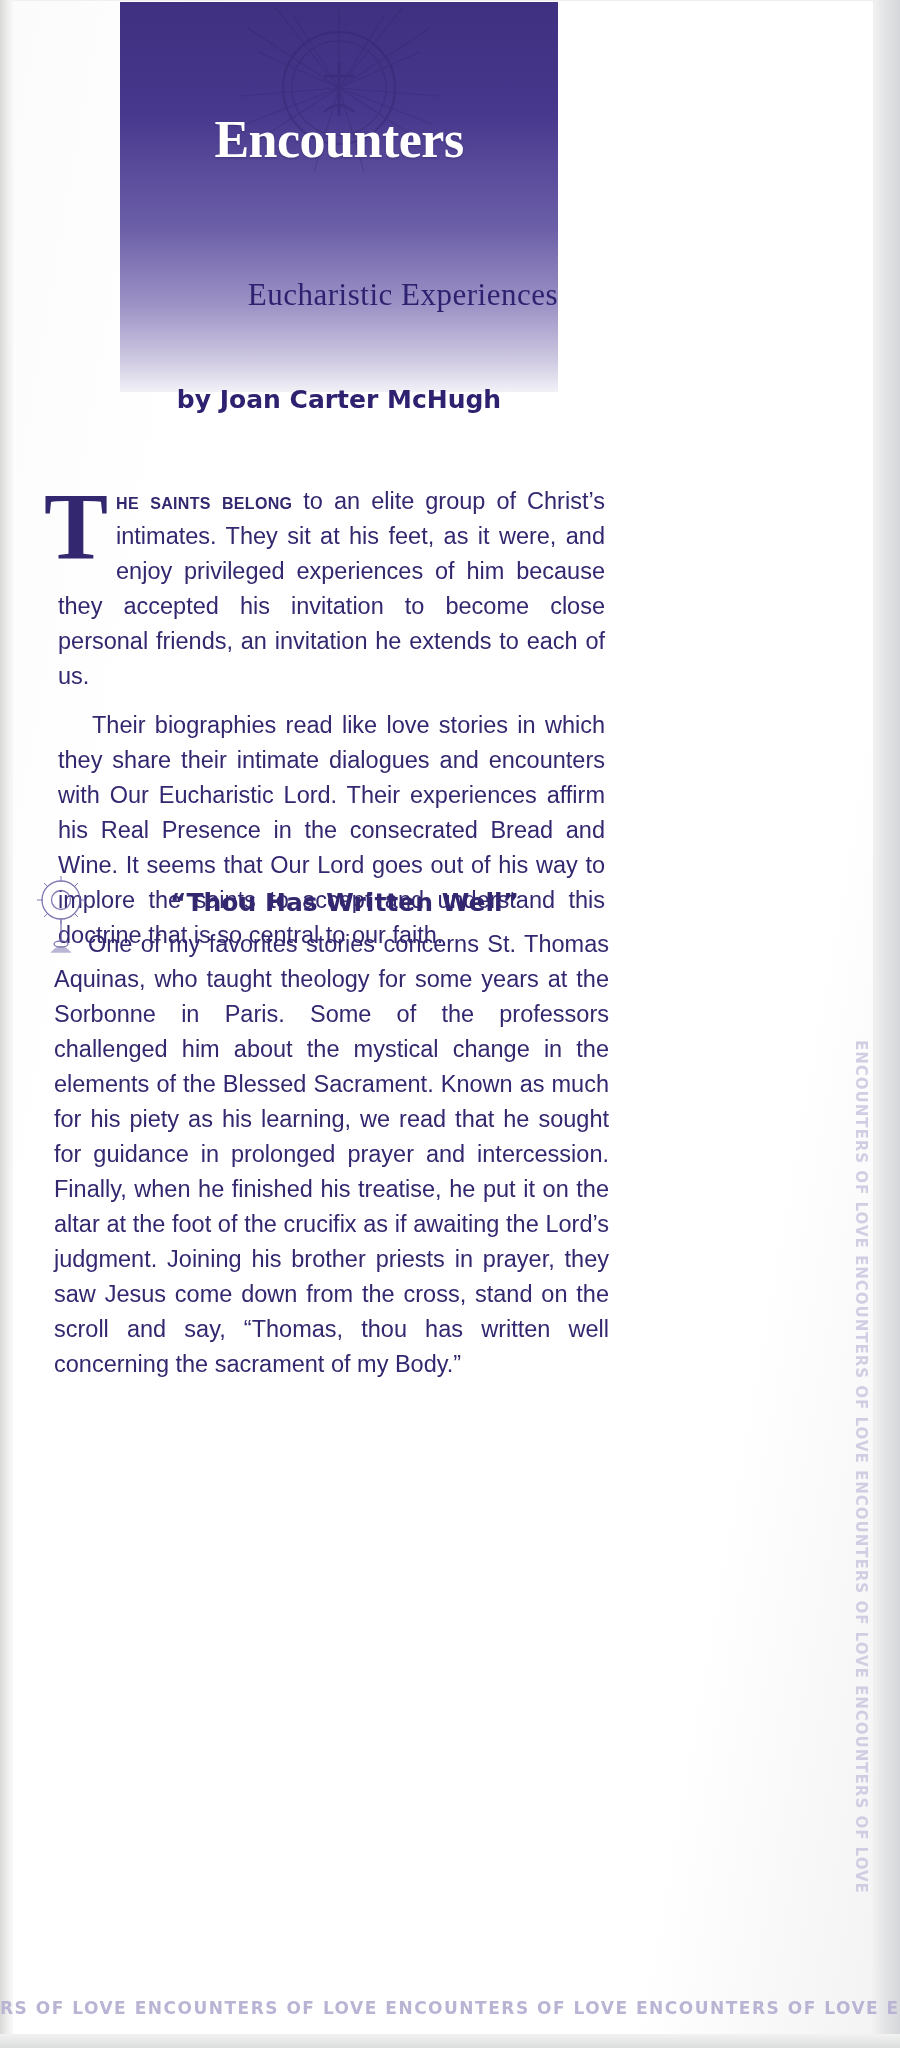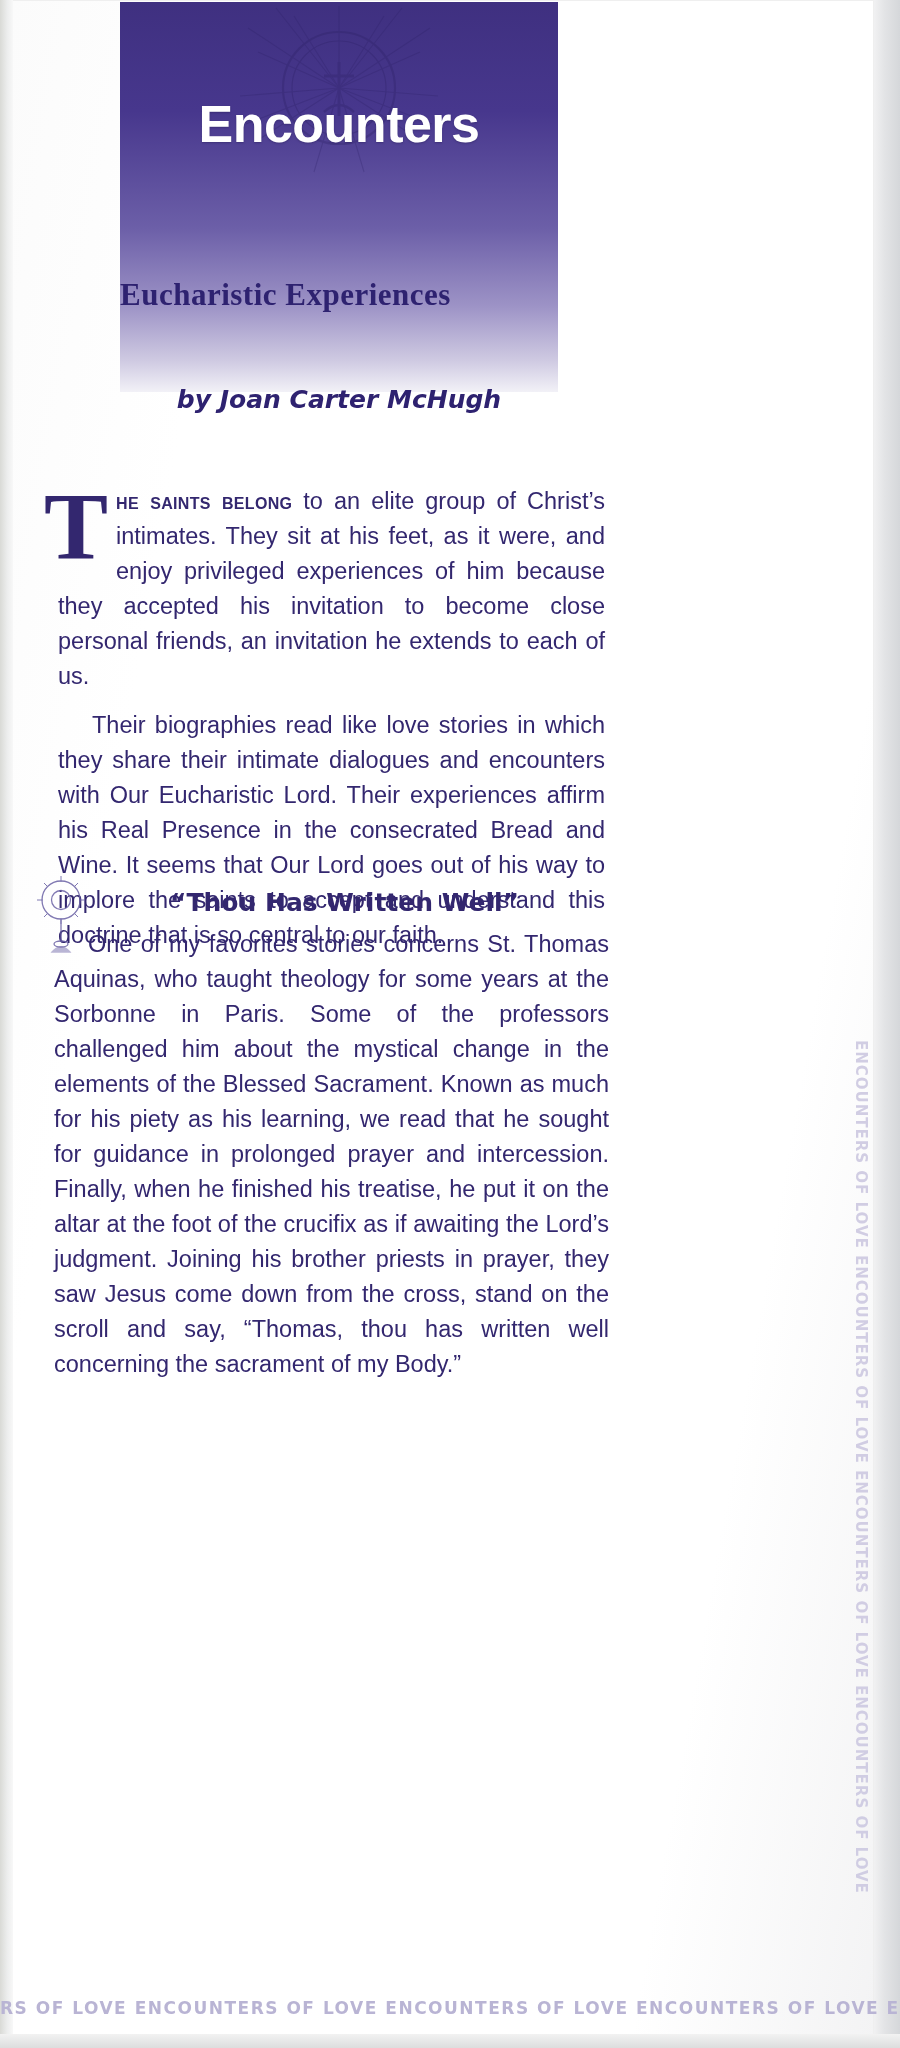--- a/index.html
+++ b/index.html
@@ -62,54 +62,53 @@
     top: 88px;
     transform: translate(-50%,-50%);
     width: 230px;
     height: 180px;
     opacity: .30;
   }
   .title-main {
     position: absolute;
     left: 0;
     right: 0;
-    top: 94px;
+    top: 110px;
     text-align: center;
     color: #ffffff;
-    font-family: Liberation Sans, sans-serif;
+    font-family: Liberation Serif, serif;
     font-weight: bold;
     font-size: 52px;
     line-height: 56px;
     letter-spacing: -0.5px;
     text-shadow: 0 1px 2px rgba(30,20,70,.35);
   }
   .title-sub {
     position: absolute;
     left: 0;
     right: 0;
     top: 272px;
-    text-align: left;
+    text-align: right;
     color: #2e2270;
     font-family: "Liberation Serif", serif;
-    font-weight: bold;
+    font-weight: normal;
     font-size: 31px;
     line-height: 41px;
     letter-spacing: .5px;
   }
   .byline {
     position: absolute;
     left: 120px;
     width: 438px;
     top: 385px;
     text-align: center;
     color: #2e2270;
     font-family: "DejaVu Sans", sans-serif;
     font-weight: bold;
     font-size: 25px;
-    font-style: italic;
   }
 
   
   .body-col {
     position: absolute;
     left: 44px;
     top: 470px;
     width: 575px;
     color: #33276f;
     font-family: "Liberation Sans", sans-serif;

